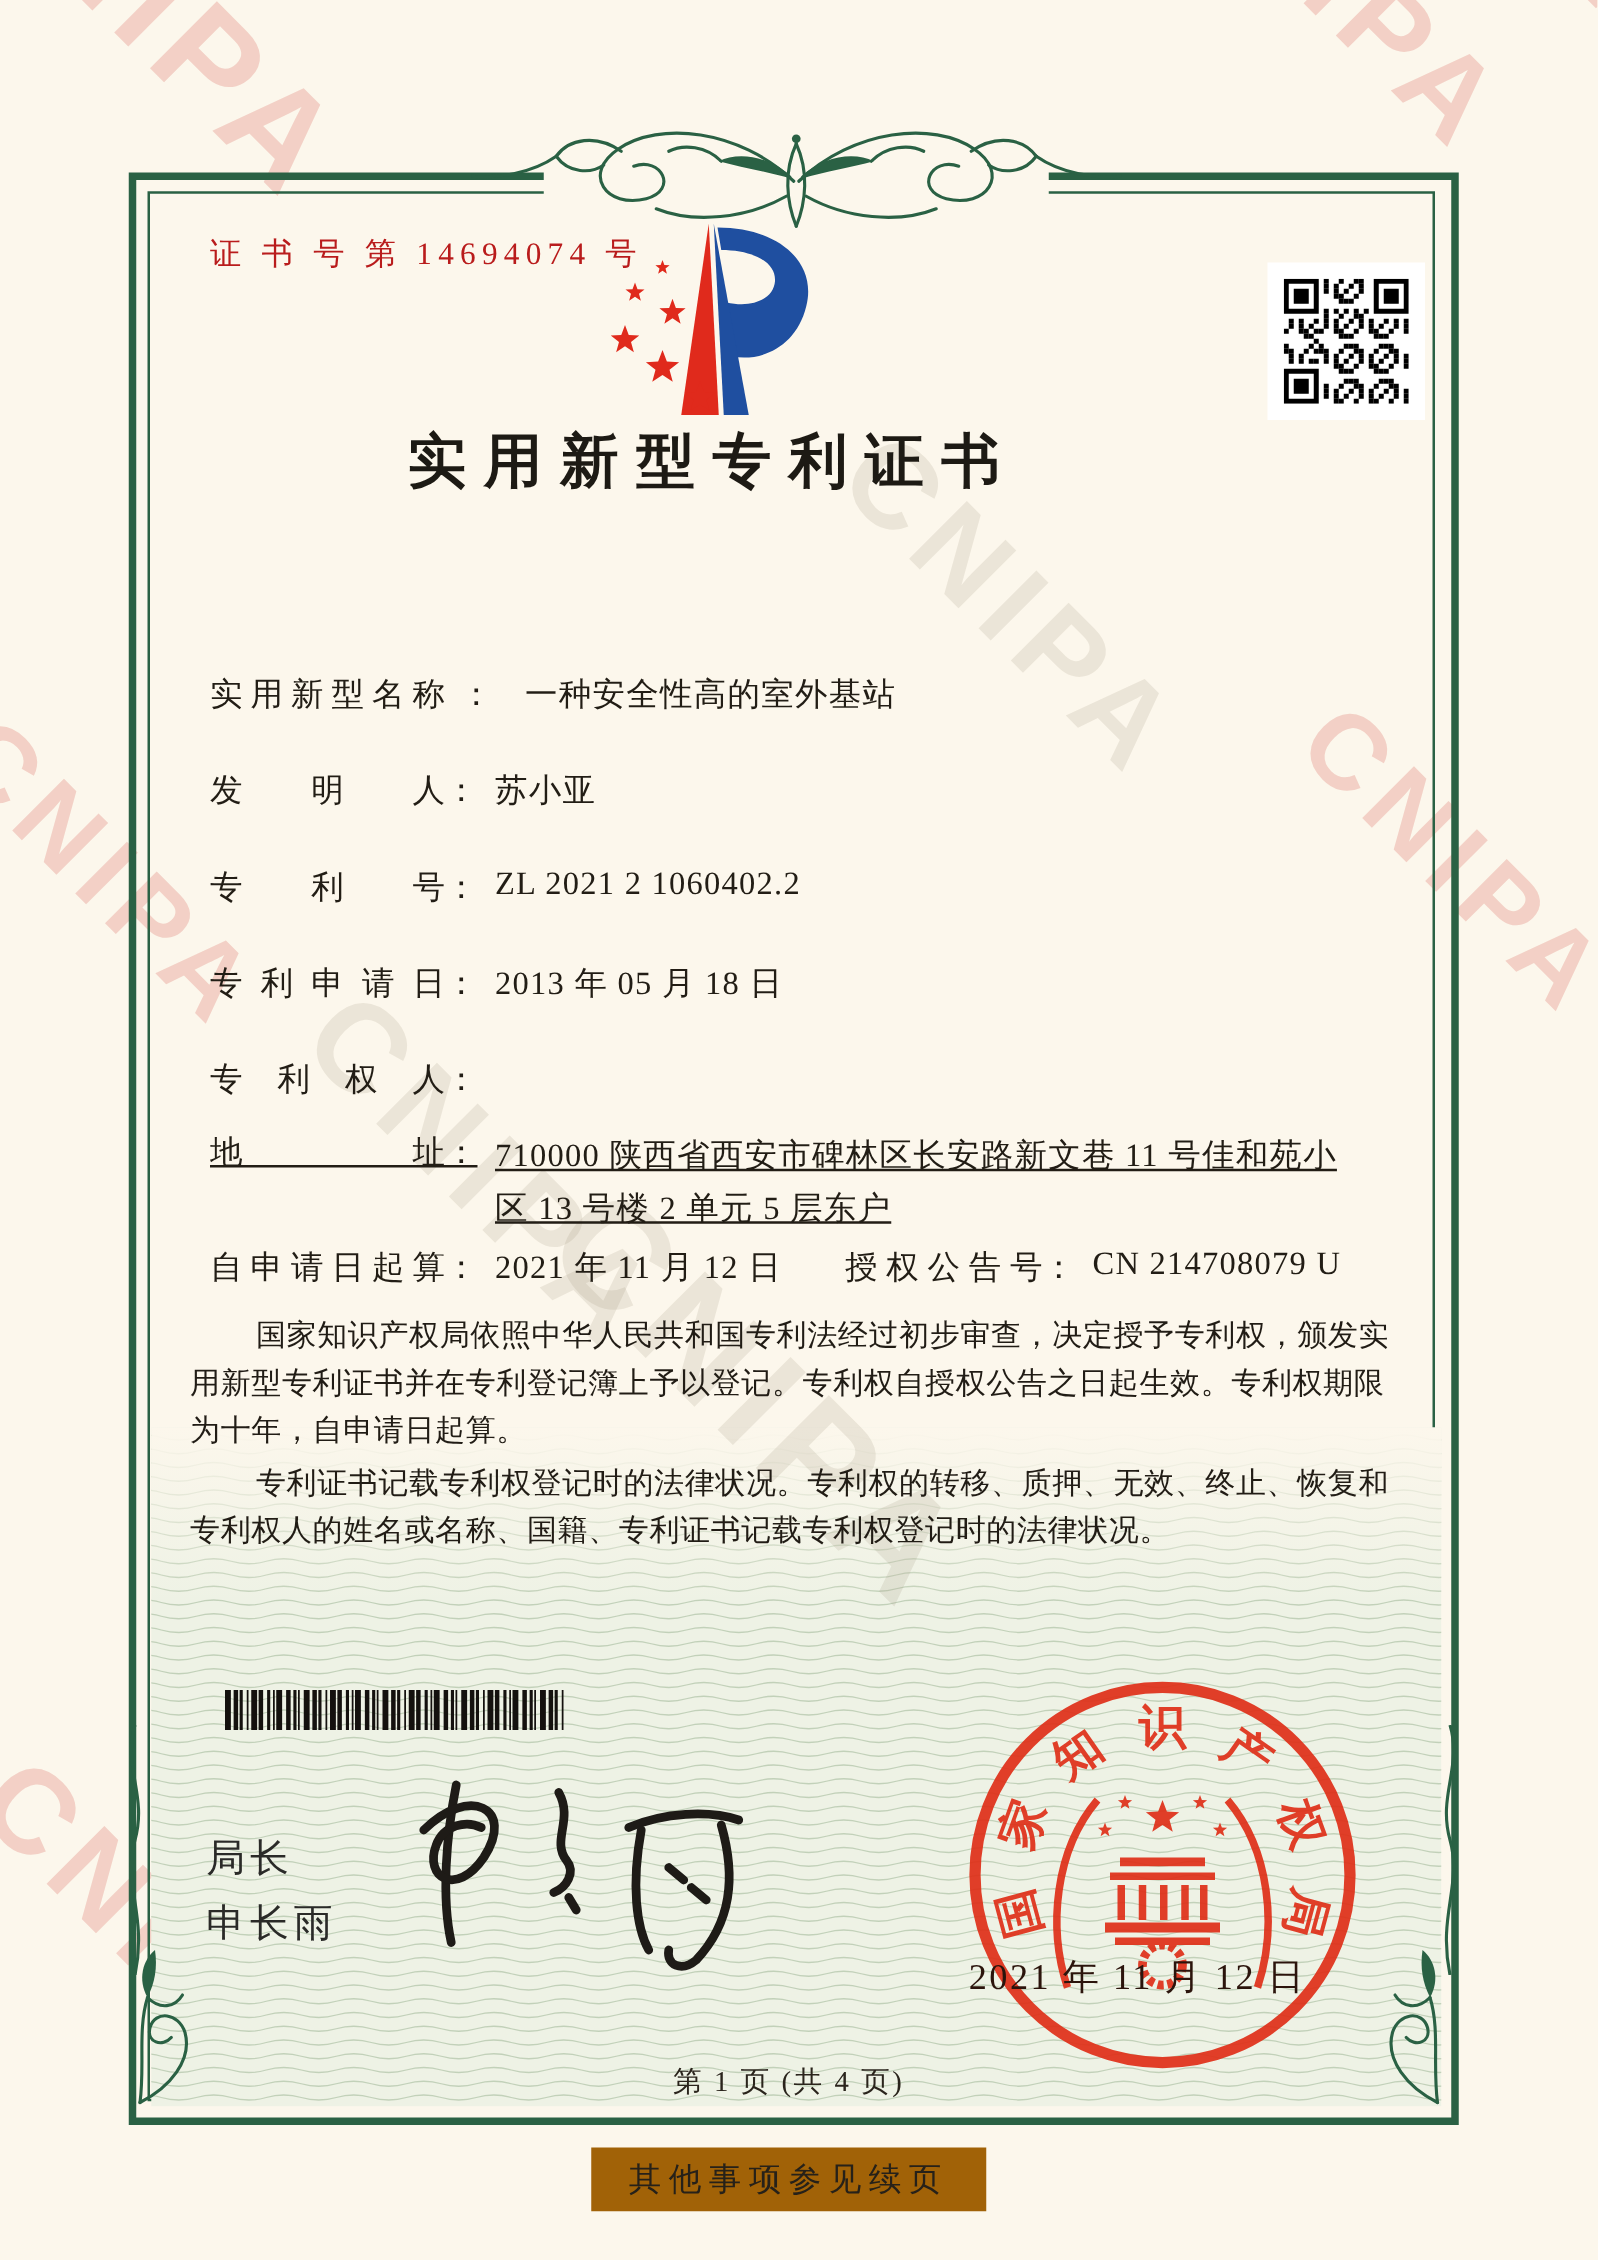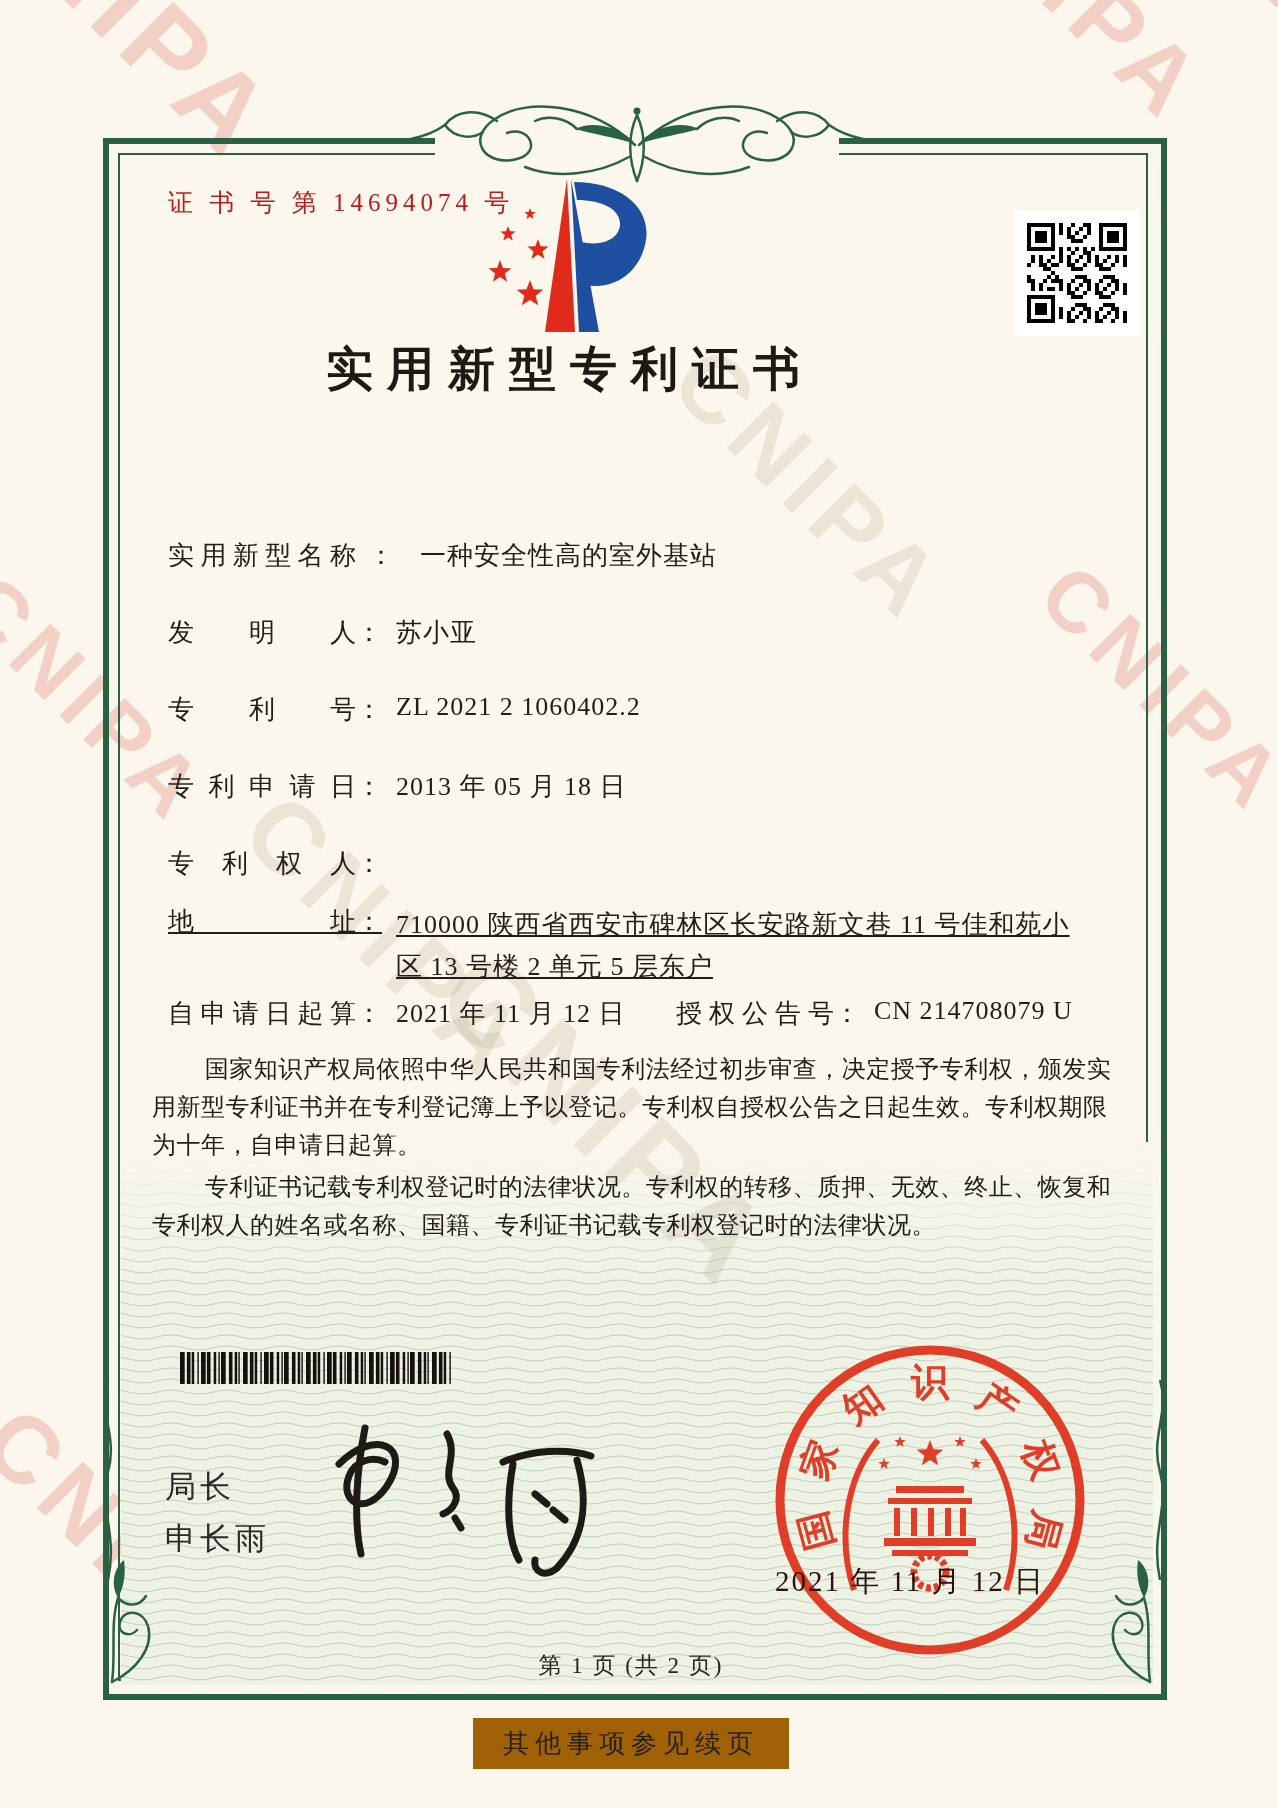--- a/index.html
+++ b/index.html
@@ -531,18 +531,18 @@
         <rect x="160" y="170" width="6" height="28"></rect>
         <rect x="177" y="170" width="6" height="28"></rect>
         <rect x="192" y="170" width="6" height="28"></rect>
         <rect x="116" y="200" width="92" height="8"></rect>
         <rect x="124" y="212" width="76" height="6"></rect>
       </g>
     </g>
   </svg>
   <div class="seal-date">2021 年 11 月 12 日</div>
 
-  <div class="page-info">第 1 页 (共 2 页)</div>
+  <div class="page-info">第 1 页 (共 4 页)</div>
   <div class="cont-note">
     <span>其他事项参见续页</span>
   </div>
 
 </div>
 
 </body></html>

